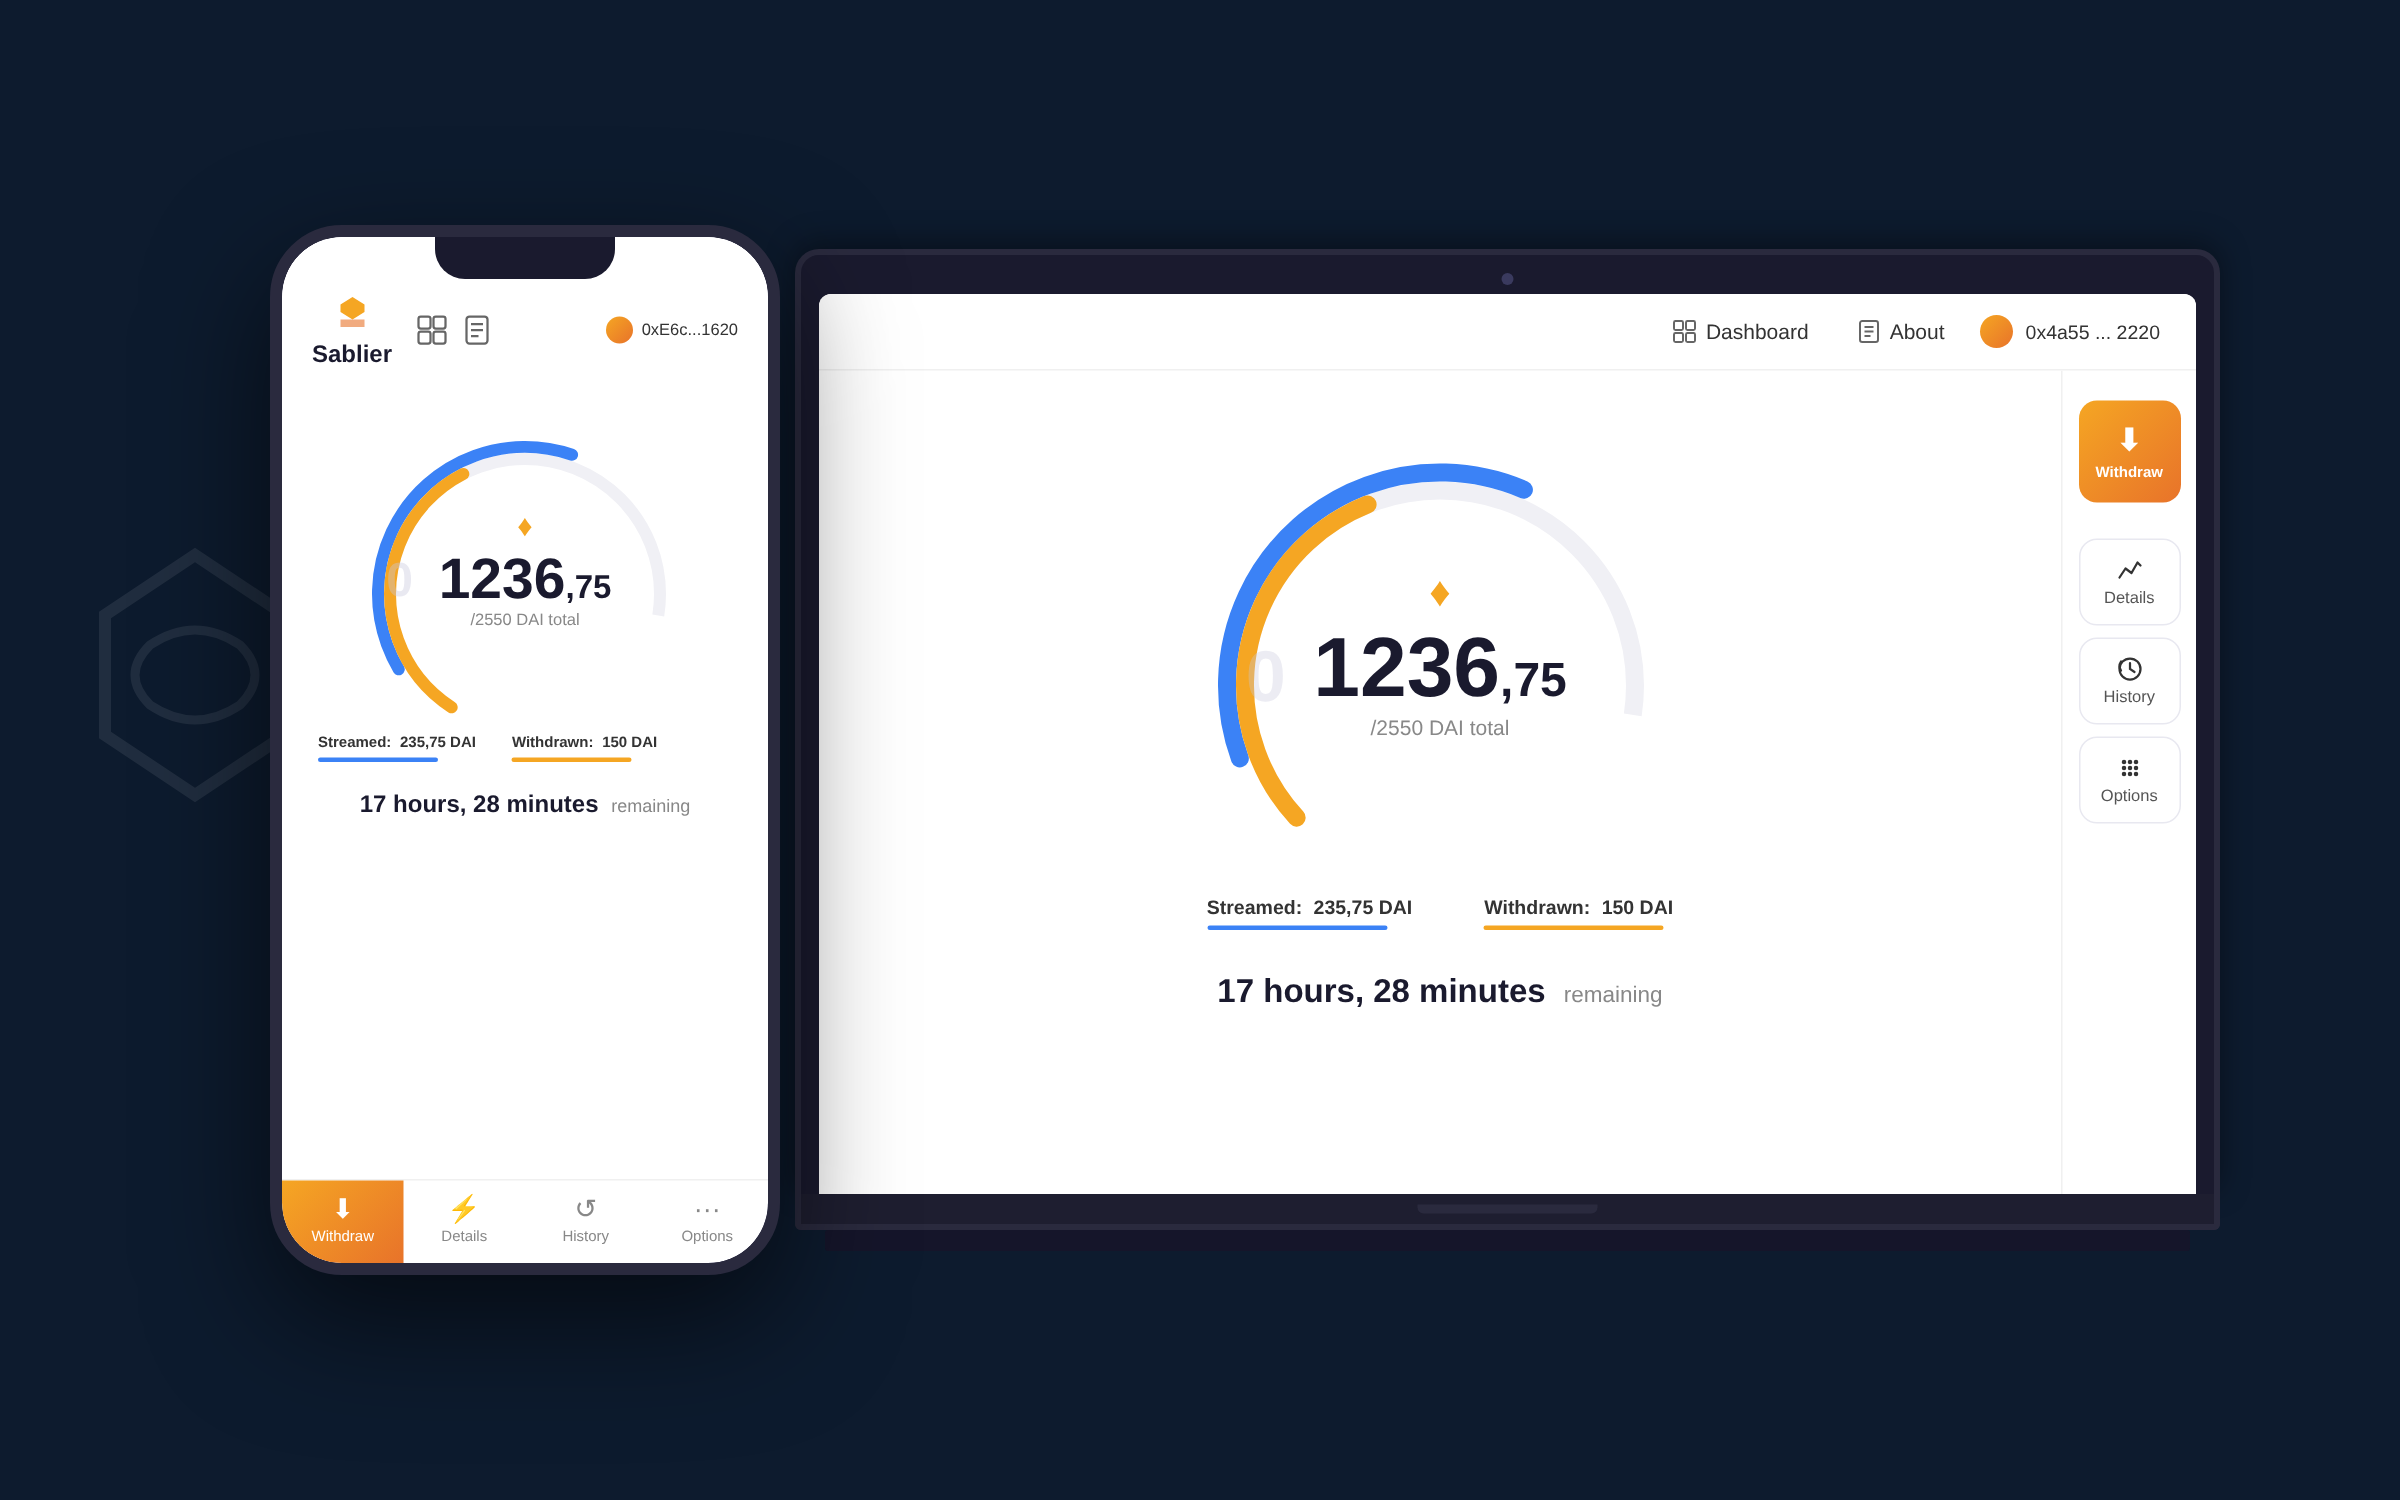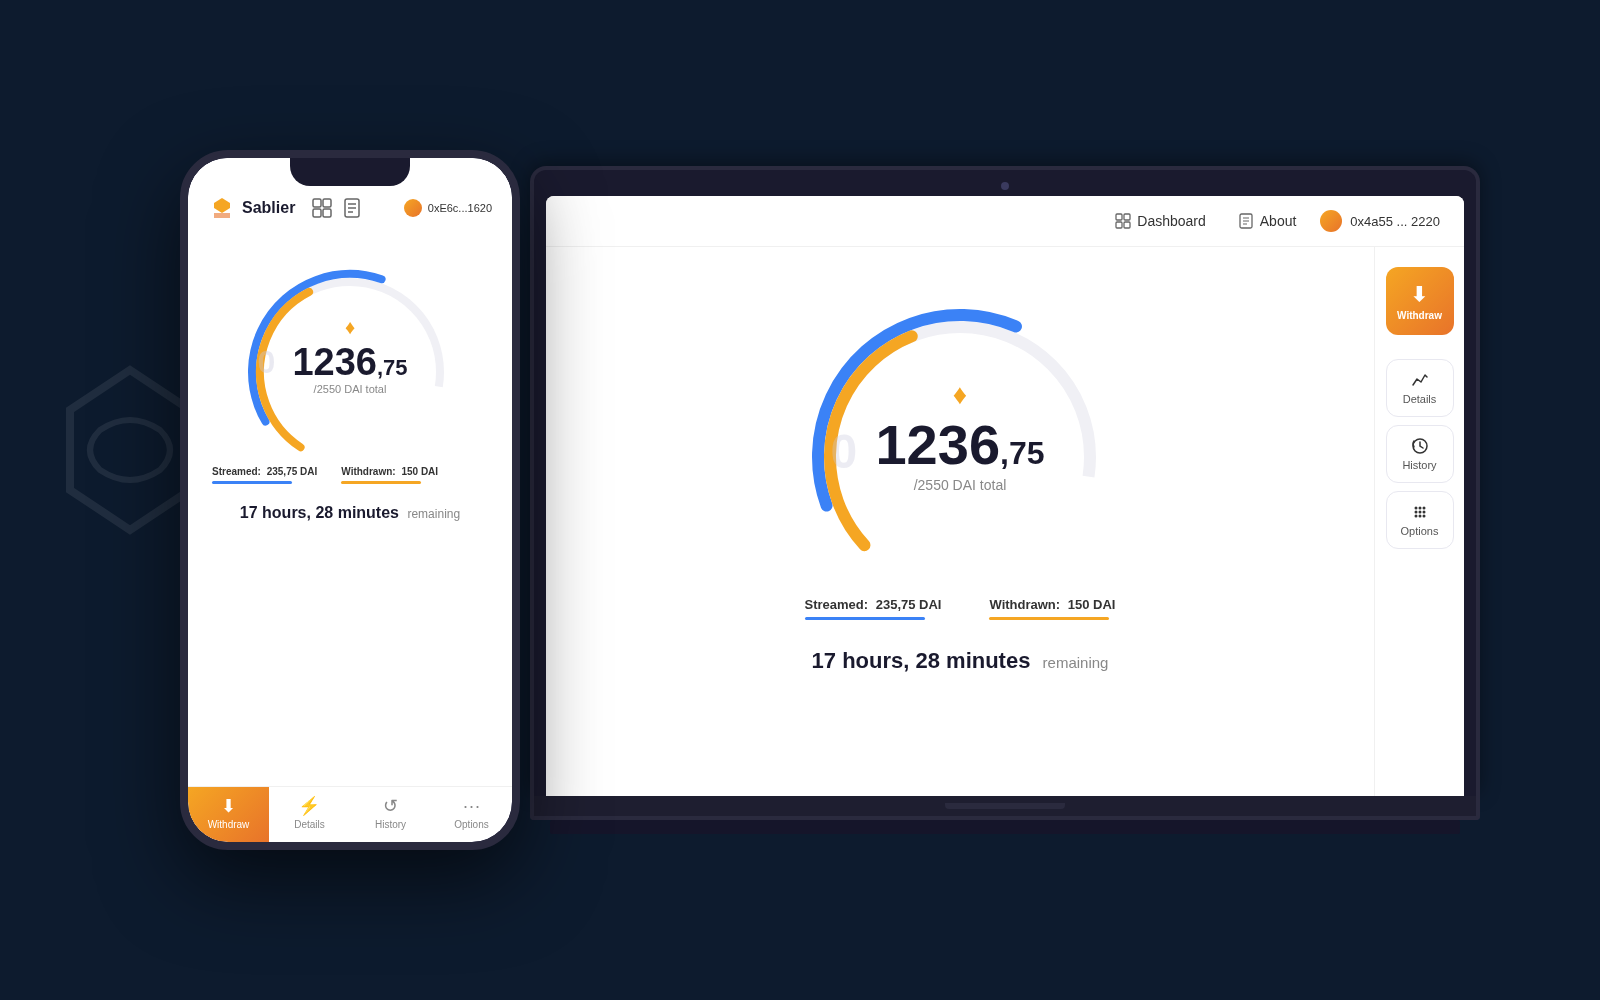--- a/index.html
+++ b/index.html
@@ -84,20 +84,21 @@
       padding: 36px 20px 10px;
       gap: 12px;
       background: white;
       flex-shrink: 0;
     }
 
     .phone-logo {
       display: flex;
       align-items: center;
       gap: 6px;
+      flex-direction: column;
     }
 
     .sablier-icon-phone {
       width: 28px;
       height: 28px;
     }
 
     .phone-logo-text {
       font-size: 16px;
       font-weight: 700;

